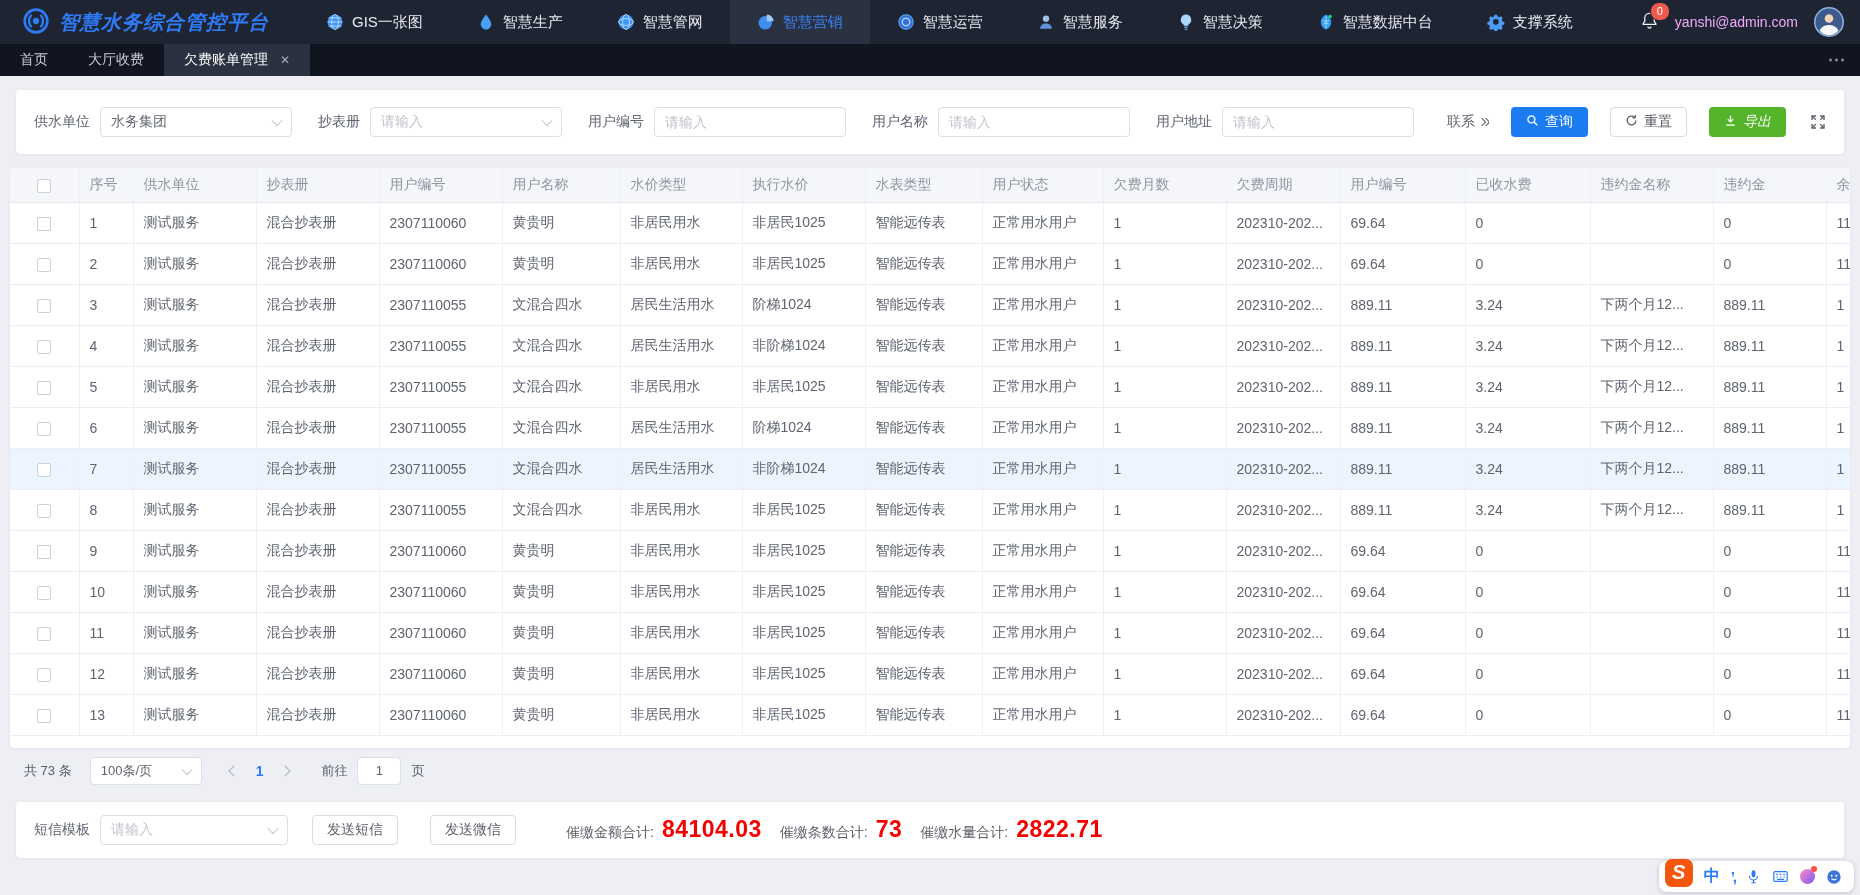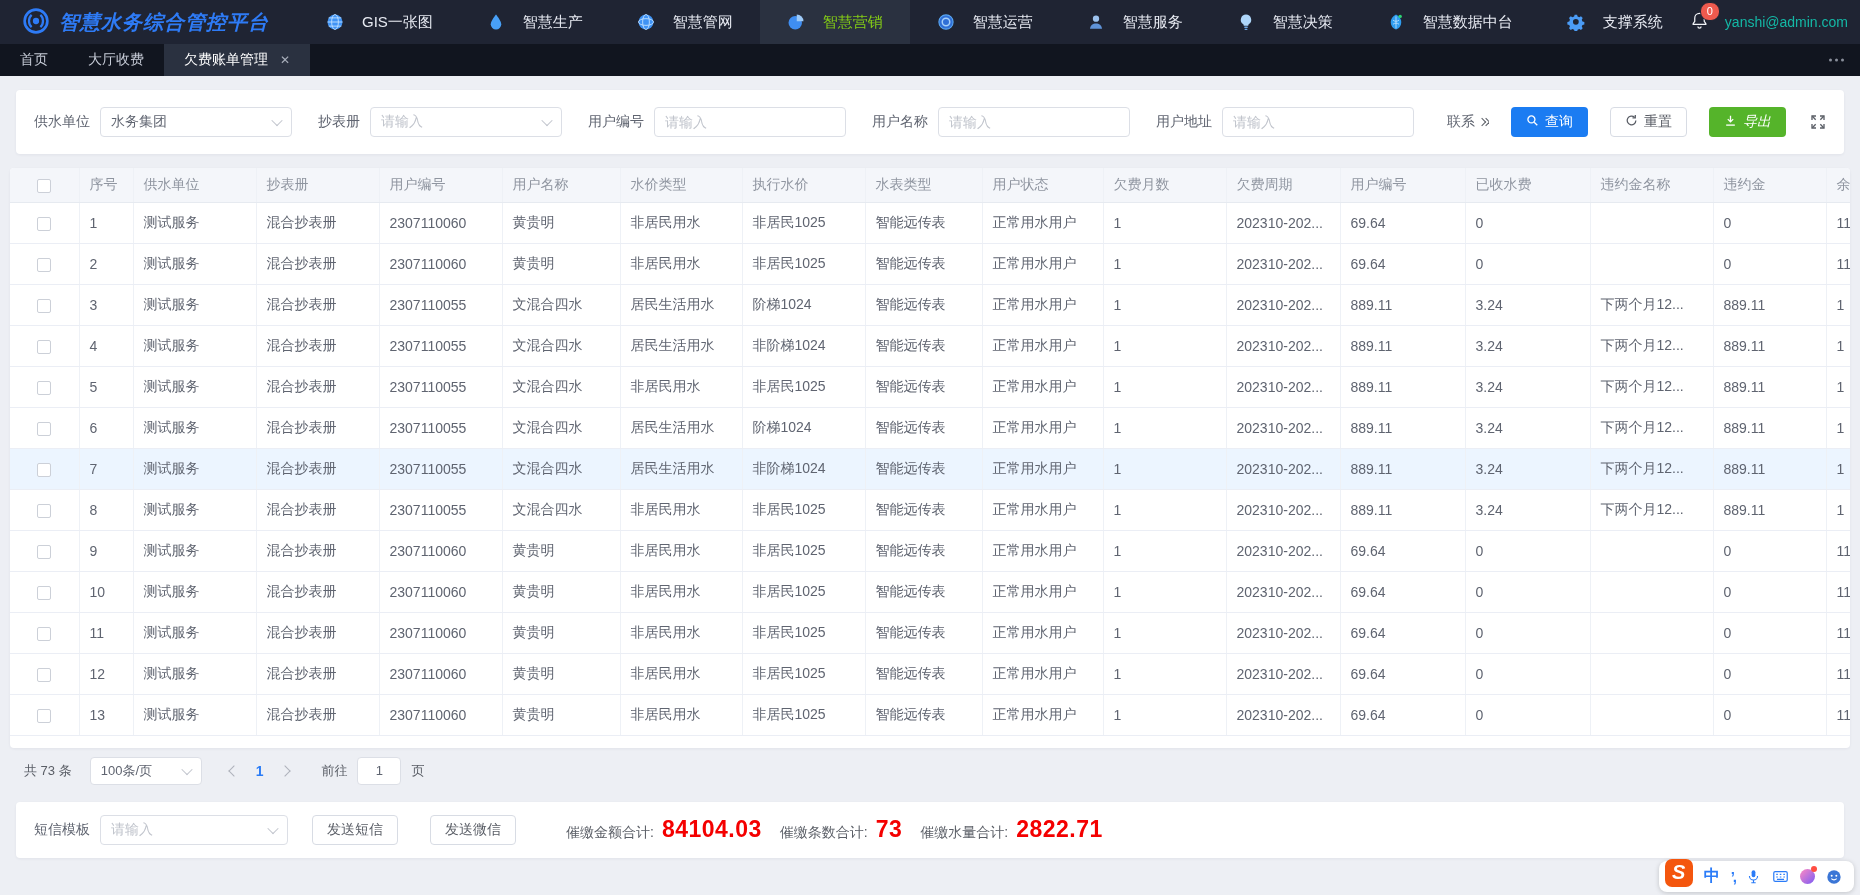--- a/index.html
+++ b/index.html
@@ -4,27 +4,27 @@
 <style>
   * { box-sizing: border-box; margin: 0; padding: 0; }
   html,body { width:1860px; height:895px; overflow:hidden; }
   body { font-family:"Liberation Sans","DejaVu Sans",sans-serif; background:#edeff4; position:relative; font-size:14px; }
 
   
   .navbar { height:44px; background:#1f2433; display:flex; align-items:stretch; color:#e7eaf2; }
   .logo { display:flex; align-items:center; gap:9px; padding:0 30px 0 22px;font-style:italic; }
   .logo-text { color:#2e7bf6; font-size:20px; font-weight:bold; letter-spacing:1px; white-space:nowrap; }
   .nav-items { display:flex; align-items:stretch; }
-  .nav-item { display:flex; align-items:center; gap:18px; padding:0 27px; font-size:15px; cursor:pointer; white-space:nowrap; }
-  .nav-item.active { background:#2a3140; color:#84cc16; }
+  .nav-item { display:flex; align-items:center; gap:8px; padding:0 27px; font-size:15px; cursor:pointer; white-space:nowrap; }
+  .nav-item.active { background:#2a3140; color:#3b82f6; }
   .nav-icon { display:flex; align-items:center; }
   .nav-right { margin-left:auto; display:flex; align-items:center; gap:16px; padding-right:16px; }
   .bell-wrap { position:relative; display:flex; align-items:center; cursor:pointer; }
   .badge { position:absolute; top:-9px; right:-11px; background:#ef5a4e; color:#fff; font-size:11px; line-height:1; border-radius:9px; padding:3px 6px; border:1px solid #1f2433; }
-  .email { font-size:14px; color:#14b8a6; cursor:pointer; }
+  .email { font-size:14px; color:#f0abfc; cursor:pointer; }
   .avatar { display:flex; cursor:pointer; }
 
   
   .tabbar { height:32px; background:#11151f; display:flex; align-items:stretch; color:#c6cbd6; font-size:14px; position:relative; }
   .tab { padding:12px 20px; display:flex; align-items:center; gap:12px; cursor:pointer; white-space:nowrap; }
   .tab.active { background:#2a3140; color:#ffffff; }
   .tab-close { font-size:12px; color:#a9afbb; cursor:pointer; }
   .tab-close::before { content:"\2715"; }
   .tabbar-more { position:absolute; right:14px; top:50%; transform:translateY(-50%); display:flex; gap:3px; cursor:pointer; padding:6px 2px; }
   .tabbar-more b { width:3px; height:3px; border-radius:50%; background:#8a8f9b; }

